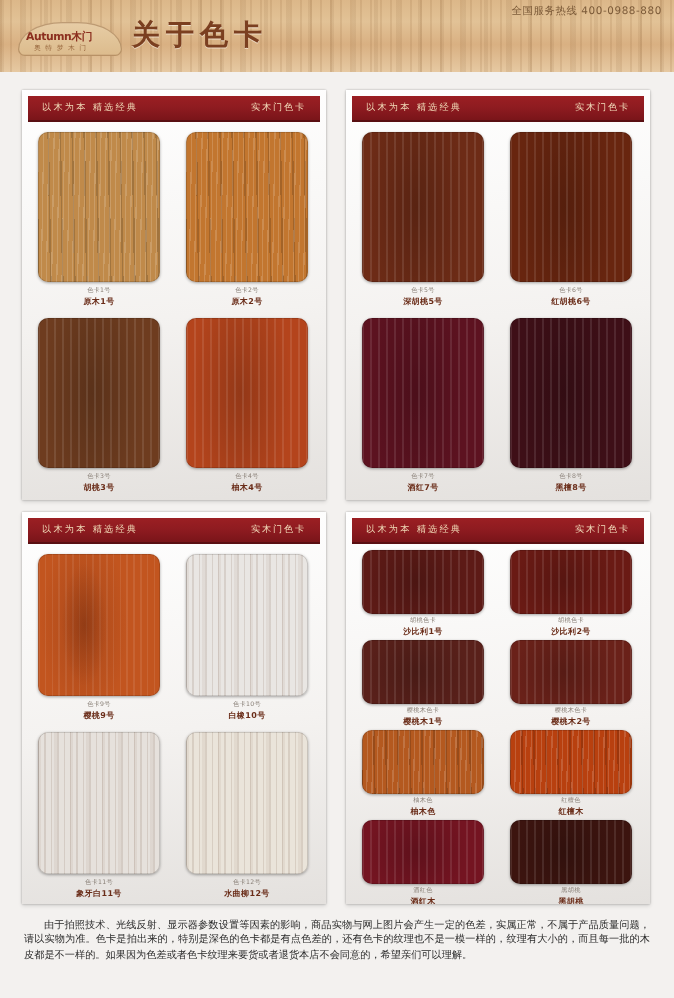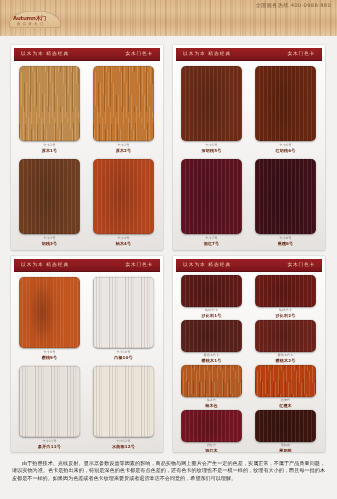--- a/index.html
+++ b/index.html
@@ -135,20 +135,21 @@
 </style>
 </head>
 <body>
 
 <div class="header">
   <div class="hotline">全国服务热线 400-0988-880</div>
   <div class="logo">
     <div class="logo-mark">Autumn木门</div>
     <div class="logo-sub">奥 特 梦 木 门</div>
   </div>
+  <div class="page-title">关于色卡</div>
 </div>
 
 <div class="panels">
 
   <div class="panel p1">
     <div class="banner">
       <span class="bl">以木为本 精选经典</span>
       <span class="br">实木门色卡</span>
     </div>
     <div class="grid">

